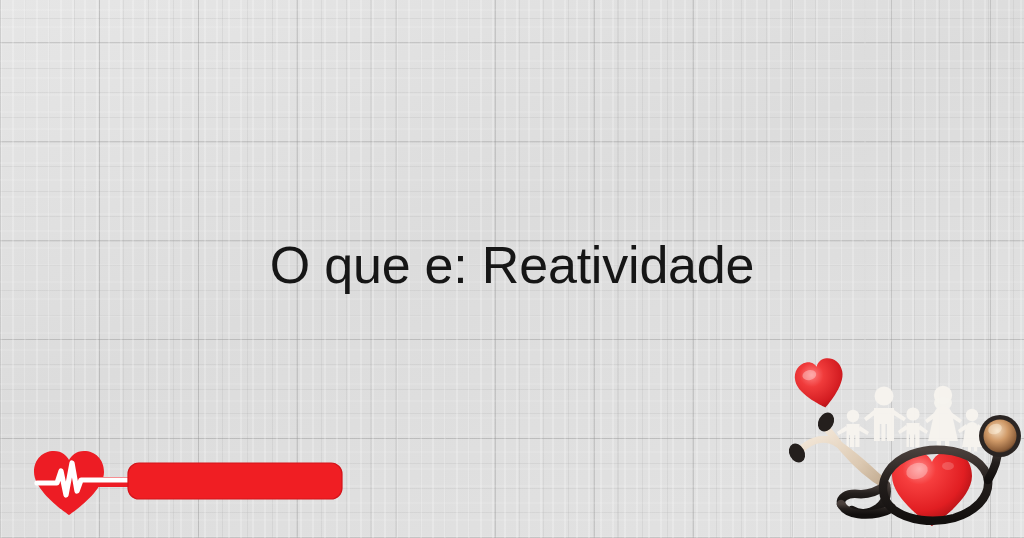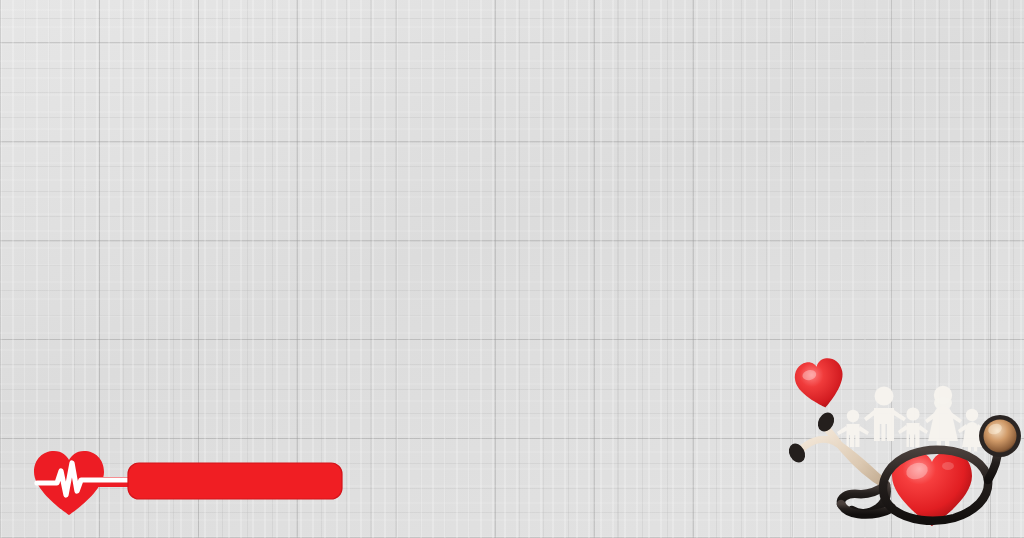--- a/index.html
+++ b/index.html
@@ -91,20 +91,21 @@
 </style>
 </head>
 <body>
 
 <div id="slide">
 
   <div id="grid-bg">
     <div id="grid-noise"></div>
   </div>
 
+  <div id="headline">O que e: Reatividade</div>
 
   <div id="brand-logo">
     <svg width="320" height="72" viewBox="0 0 320 72" xmlns="http://www.w3.org/2000/svg">
 
       <rect x="66" y="30" width="48" height="10" rx="2" fill="#ED1C24"></rect>
 
       <path d="M41 68 C41 68 6 45 6 25 C6 12 15 4 26 4 C34 4 39 9 41 13 C43 9 48 4 56 4 C67 4 76 12 76 25 C76 45 41 68 41 68 Z" fill="#ED1C24"></path>
 
       <path d="M9 36 L24 36 L29 36 L33 24 L38 48 L44 16 L49 44 L53 33 L57 33 L68 33 L112 33" fill="none" stroke="#FFFFFF" stroke-width="5.2" stroke-linecap="round" stroke-linejoin="round"></path>
 

